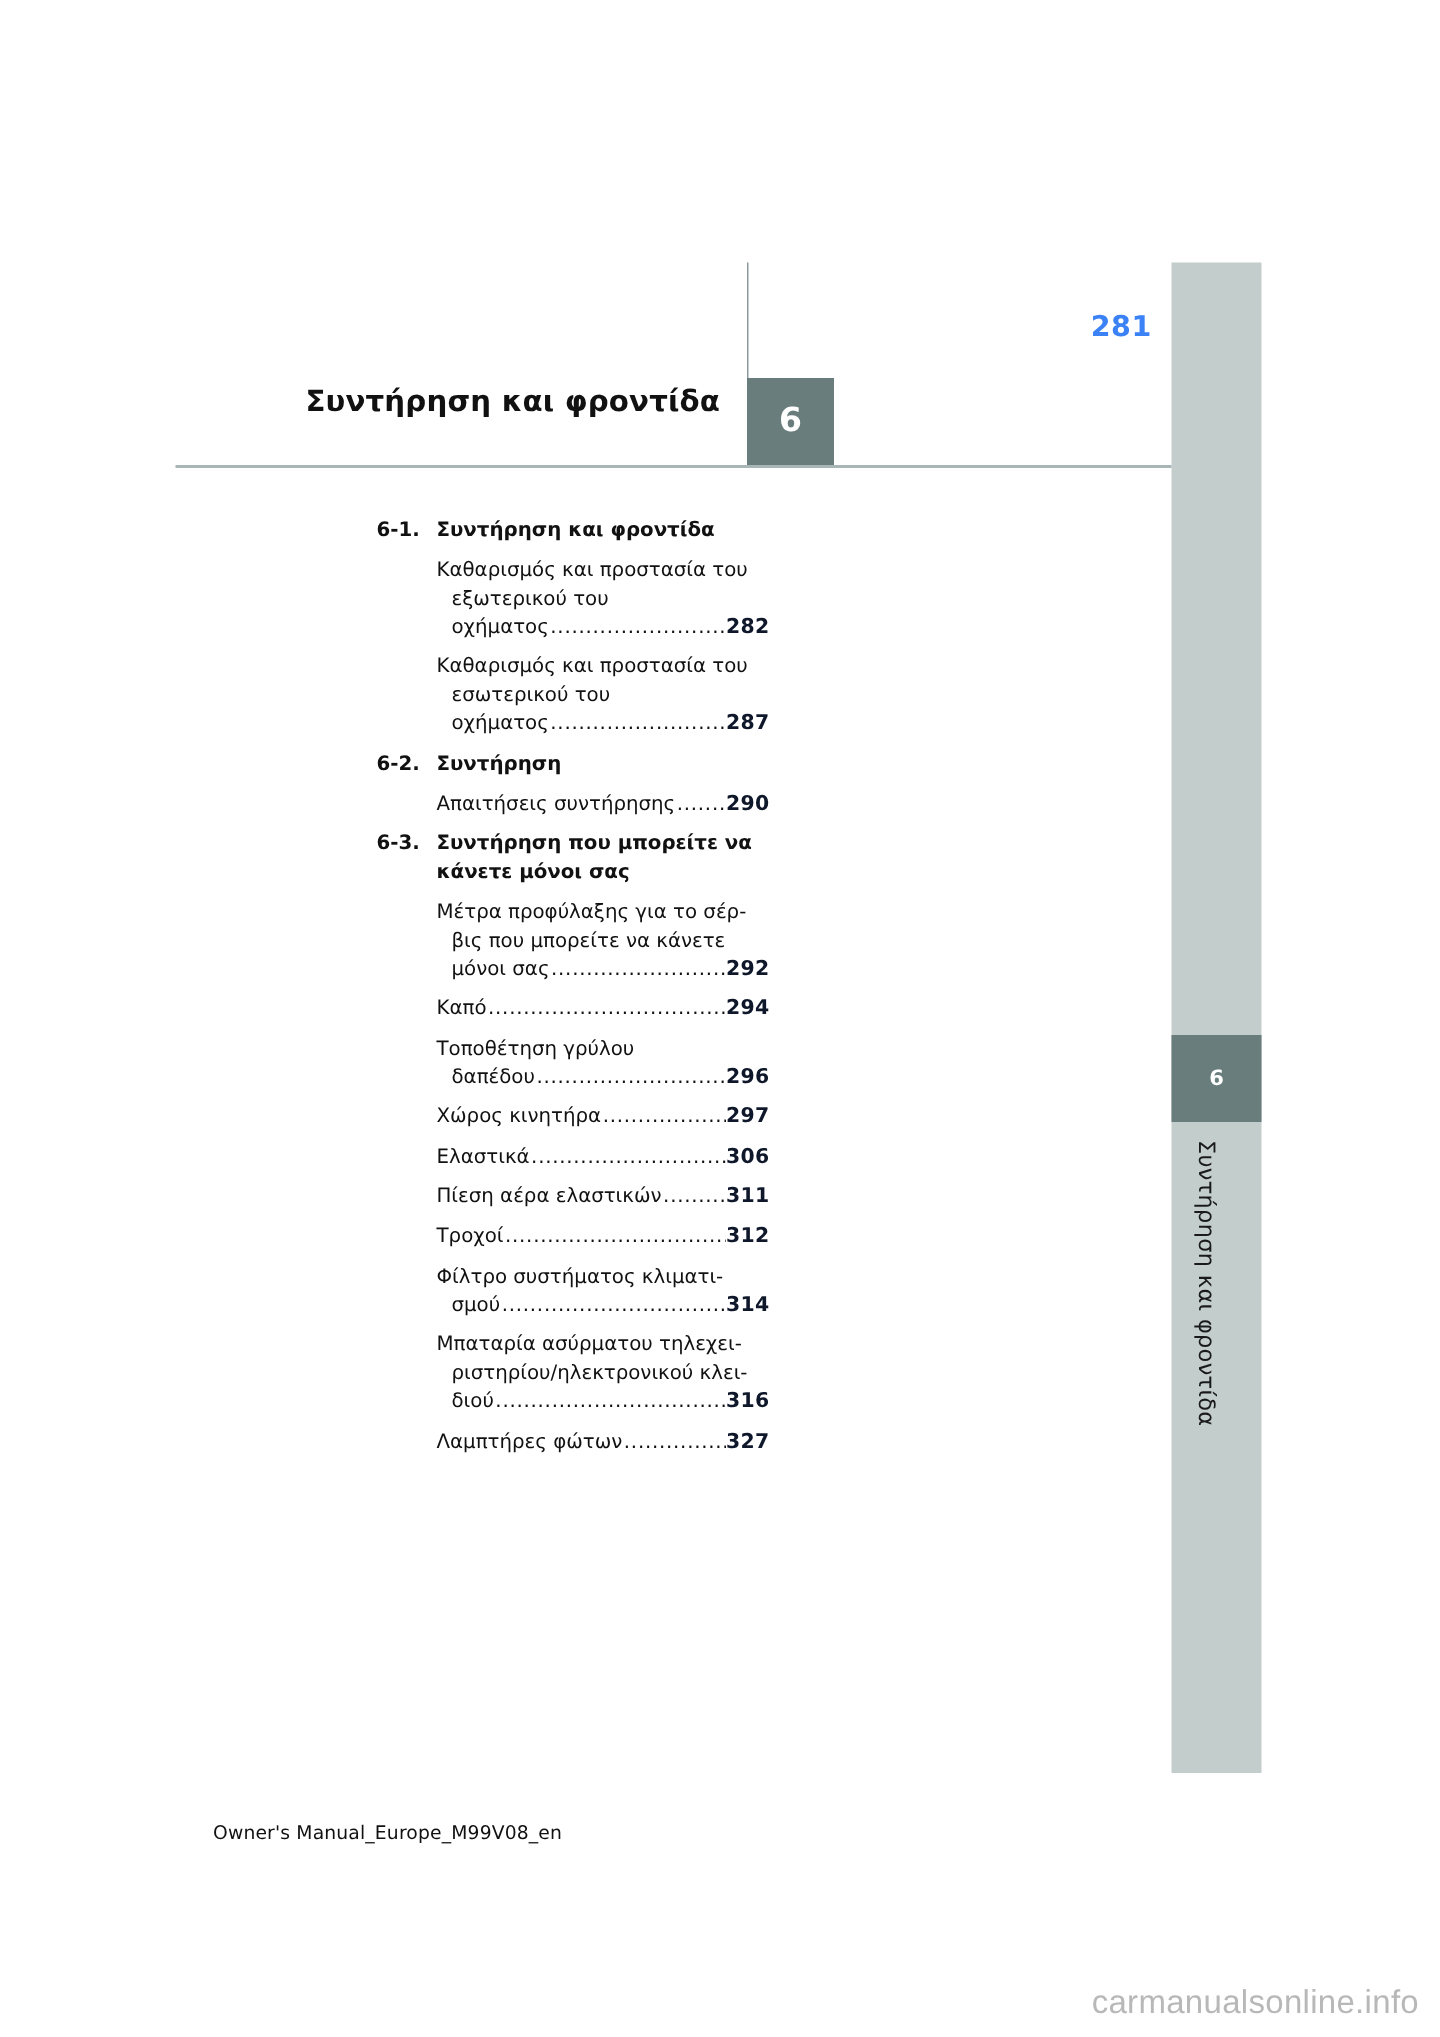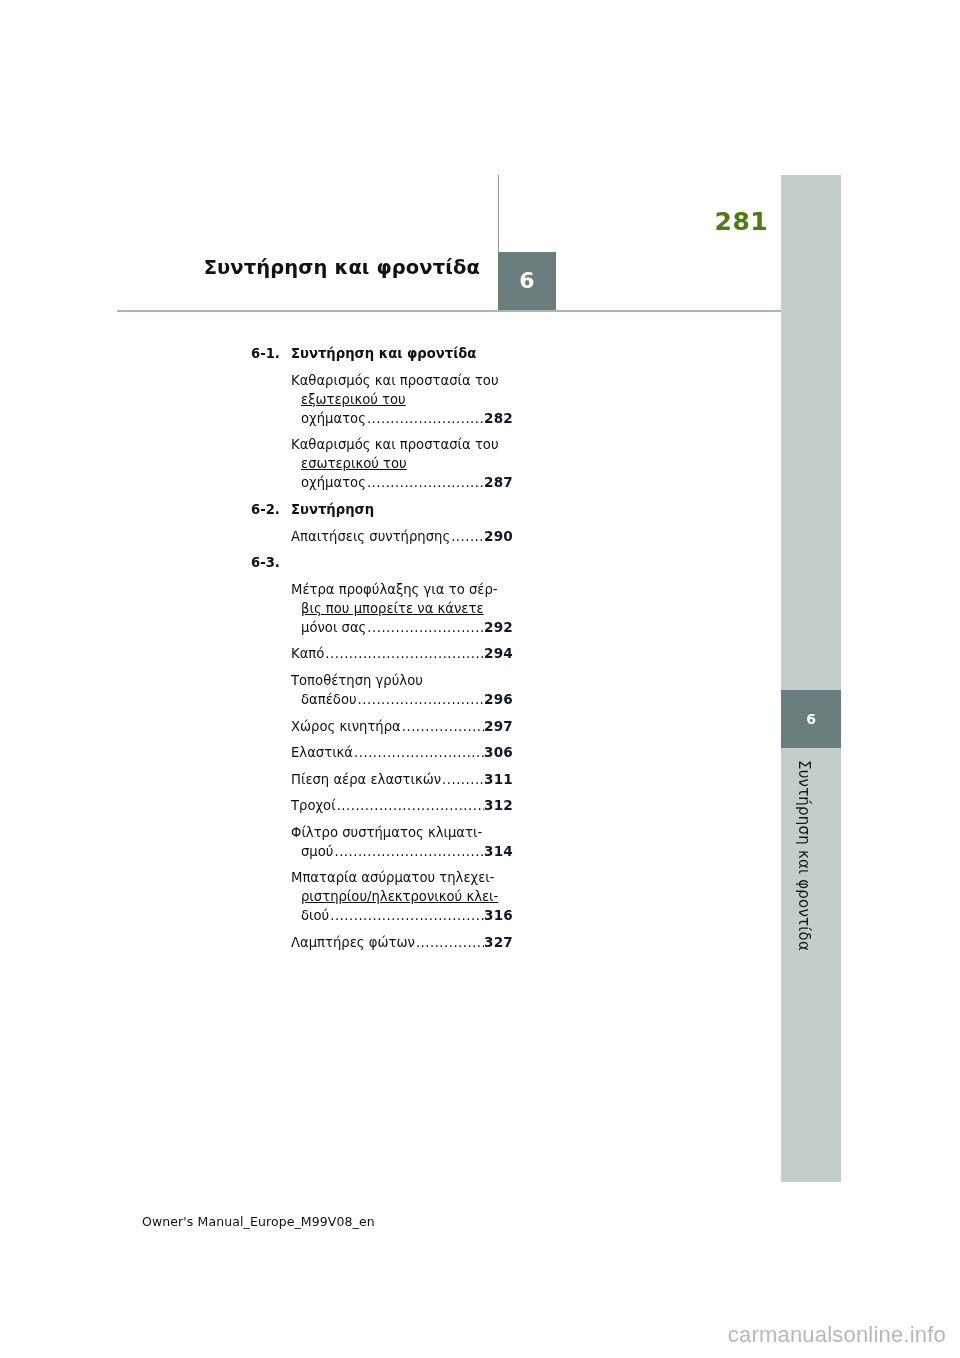--- a/index.html
+++ b/index.html
@@ -22,23 +22,23 @@
     width: 960px;
     height: 1358px;
     background: #ffffff;
   }
 
   
   .page-number {
     position: absolute;
     right: 192px;
     top: 209px;
-    font-size: 25px;
-    font-weight: bold;
-    color: #4d7c0f;
+    font-size: 19px;
+    font-weight: bold;
+    color: #3b82f6;
     letter-spacing: 0.4px;
     line-height: 1;
     margin-left: 12px;
   }
 
   .chapter-title {
     position: absolute;
     left: 0;
     top: 258px;
     width: 480px;
@@ -171,21 +171,20 @@
     font-size: 13.2px;
   }
 
   
   .entry-line {
     display: block;
     white-space: nowrap;
   }
   .entry-line.cont {
     padding-left: 10px;
-    text-decoration: underline;
   }
   .entry-last {
     display: flex;
     align-items: baseline;
     white-space: nowrap;
     text-align: center;
   }
   .entry-last.cont {
     padding-left: 10px;
   }
@@ -289,20 +288,21 @@
           <div class="entry-last">
             <span class="entry-text">Απαιτήσεις συντήρησης</span>
             <span class="leader"></span>
             <span class="pagenum">290</span>
           </div>
         </div>
       </div>
       <div class="toc-group">
         <div class="toc-section">
           <span class="toc-section-num">6-3.</span>
+          <span class="toc-section-name">Συντήρηση που μπορείτε να κάνετε μόνοι σας</span>
         </div>
         <div class="toc-entry">
           <span class="entry-line">Μέτρα προφύλαξης για το σέρ-</span>
           <span class="entry-line cont">βις που μπορείτε να κάνετε</span>
           <div class="entry-last cont">
             <span class="entry-text">μόνοι σας</span>
             <span class="leader"></span>
             <span class="pagenum">292</span>
           </div>
         </div>

